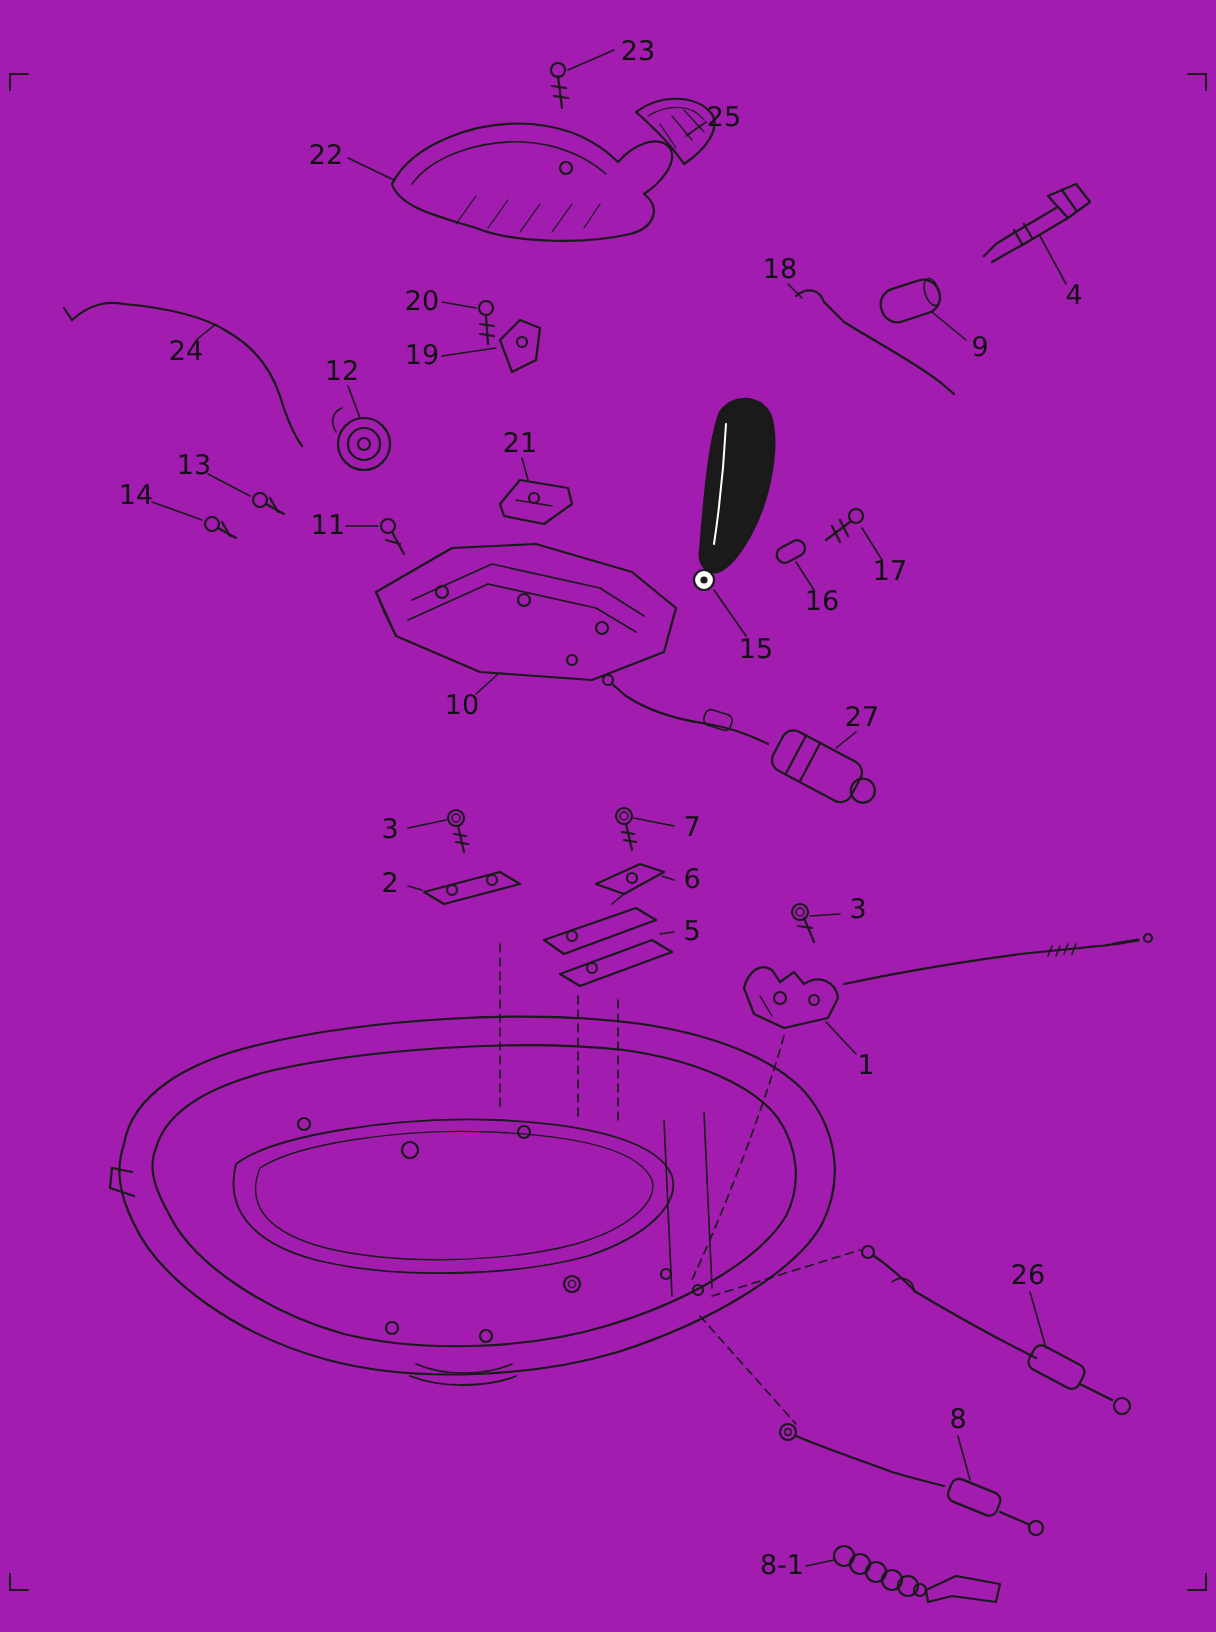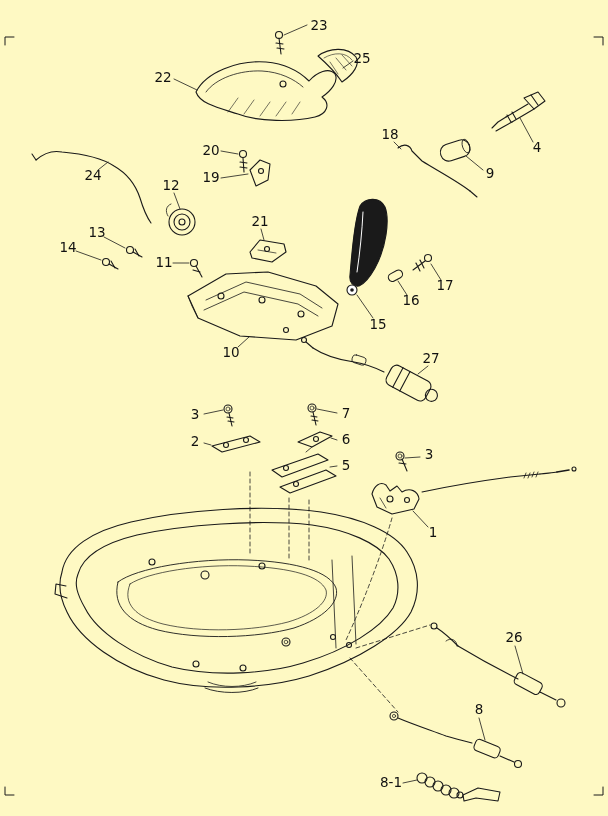--- a/index.html
+++ b/index.html
@@ -5,21 +5,21 @@
   html, body {
     margin: 0;
     padding: 0;
     background: #ffffff;
     font-family: "DejaVu Sans", "Liberation Sans", sans-serif;
   }
   .stage {
     position: relative;
     width: 608px;
     height: 816px;
-    background: #fef9c3;
+    background: #a21caf;
     overflow: hidden;
   }
   svg text {
     font-family: "DejaVu Sans", "Liberation Sans", sans-serif;
     font-size: 13.5px;
     font-weight: 500;
     fill: #111111;
     stroke: none;
   }
 </style>

